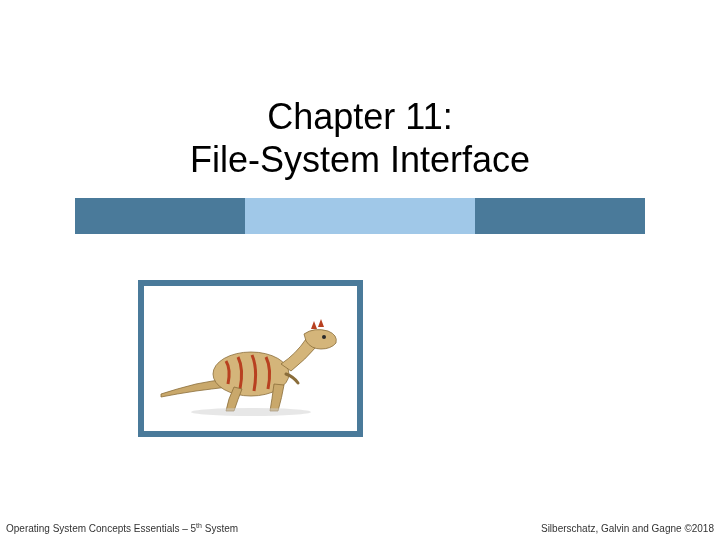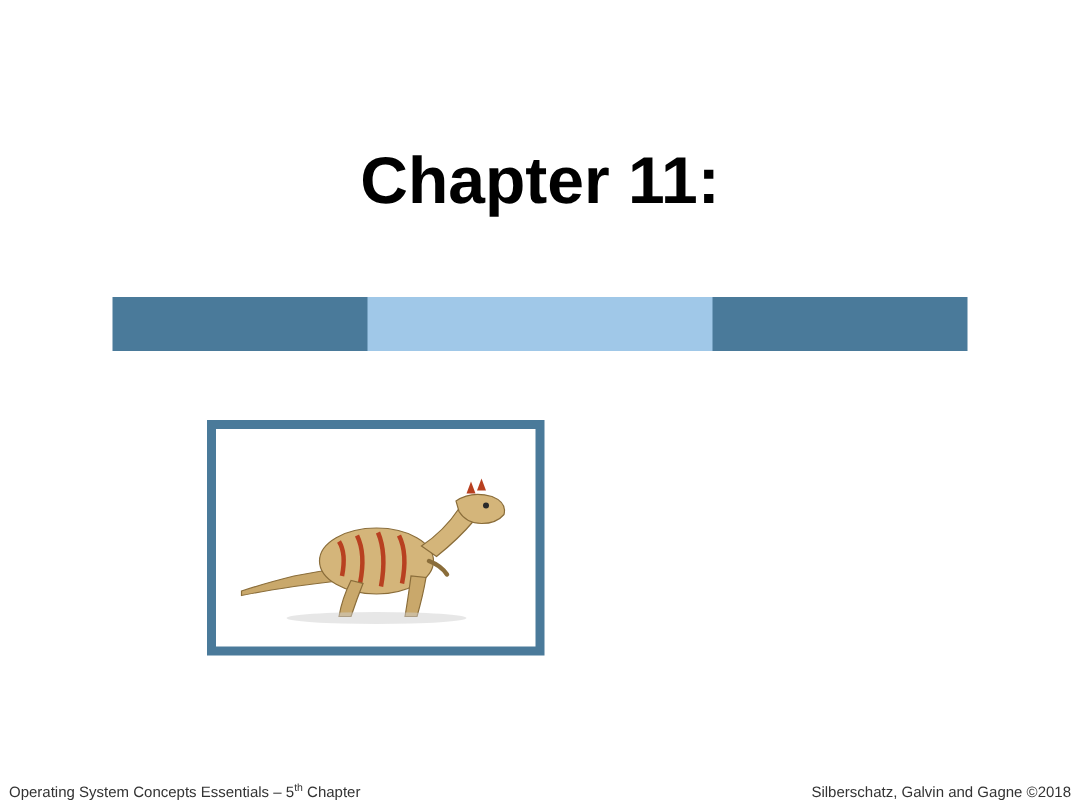--- a/index.html
+++ b/index.html
@@ -12,22 +12,22 @@
       overflow: hidden;
     }
     .title-area {
       position: absolute;
       top: 95px;
       left: 0;
       width: 100%;
       text-align: center;
     }
     .title-line {
-      font-size: 44px;
-      font-weight: bold;
+      font-size: 36px;
+      font-weight: normal;
       color: #000;
       line-height: 1.2;
     }
     .bar-container {
       position: absolute;
       top: 198px;
       left: 75px;
       width: 570px;
       height: 36px;
     }
@@ -79,20 +79,21 @@
       right: 6px;
       font-size: 10px;
       color: #333;
     }
   </style>
 </head>
 <body>
 
 <div class="title-area">
   <div class="title-line">Chapter 11:</div>
+  <div class="title-line">File-System Interface</div>
 </div>
 
 <div class="bar-container">
   <div class="bar-dark"></div>
   <div class="bar-light"></div>
 </div>
 
 <div class="image-frame">
   <svg class="dino-svg" viewBox="0 0 190 120">
 
@@ -118,16 +119,16 @@
 
     <circle cx="168" cy="38" r="2" fill="#2a2a2a"></circle>
 
     <path d="M 130 75 Q 138 78 142 84" stroke="#8a6d3a" stroke-width="3" fill="none" stroke-linecap="round"></path>
 
     <ellipse cx="95" cy="113" rx="60" ry="4" fill="#d0d0d0" opacity="0.5"></ellipse>
   </svg>
 </div>
 
 <div class="footer-left">
-  <span>Operating System Concepts Essentials – 5</span><sup>th</sup><span> Chapter</span>
+  <span>Operating System Concepts Essentials – 5</span><sup>th</sup><span> System</span>
 </div>
 
 <div class="footer-right">Silberschatz, Galvin and Gagne ©2018</div>
 
 </body></html>

